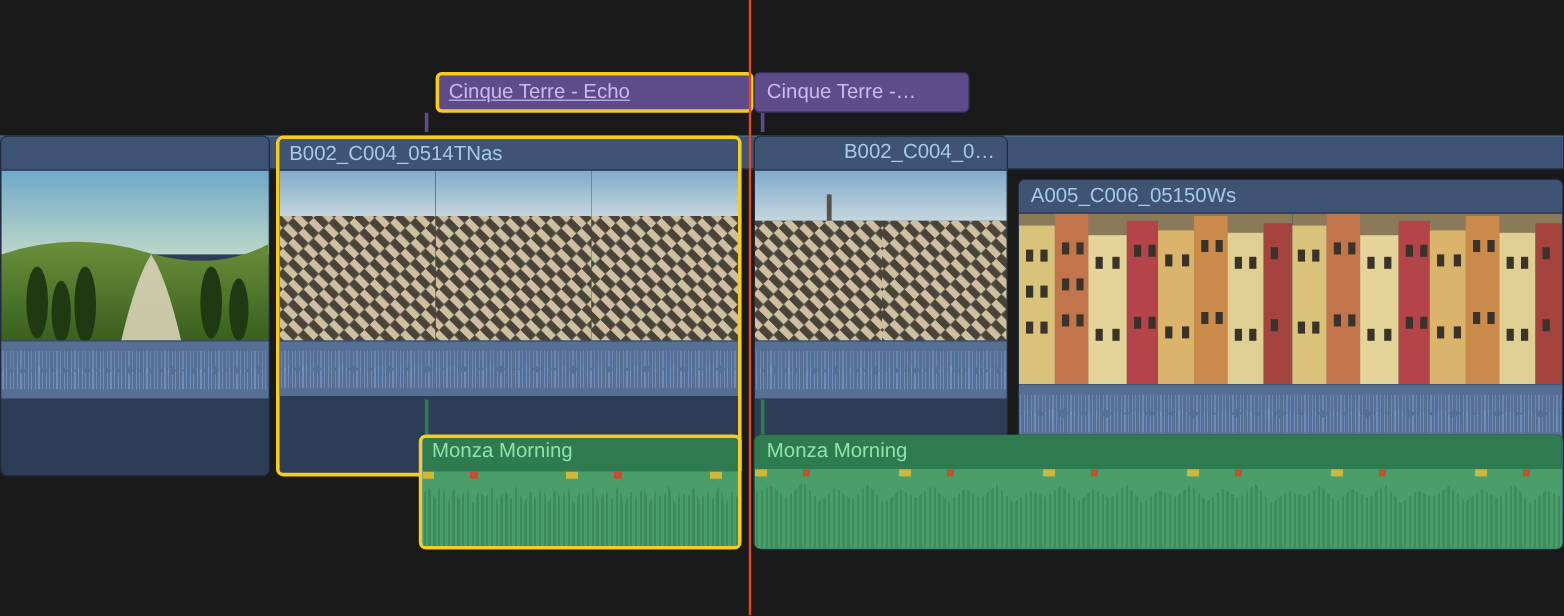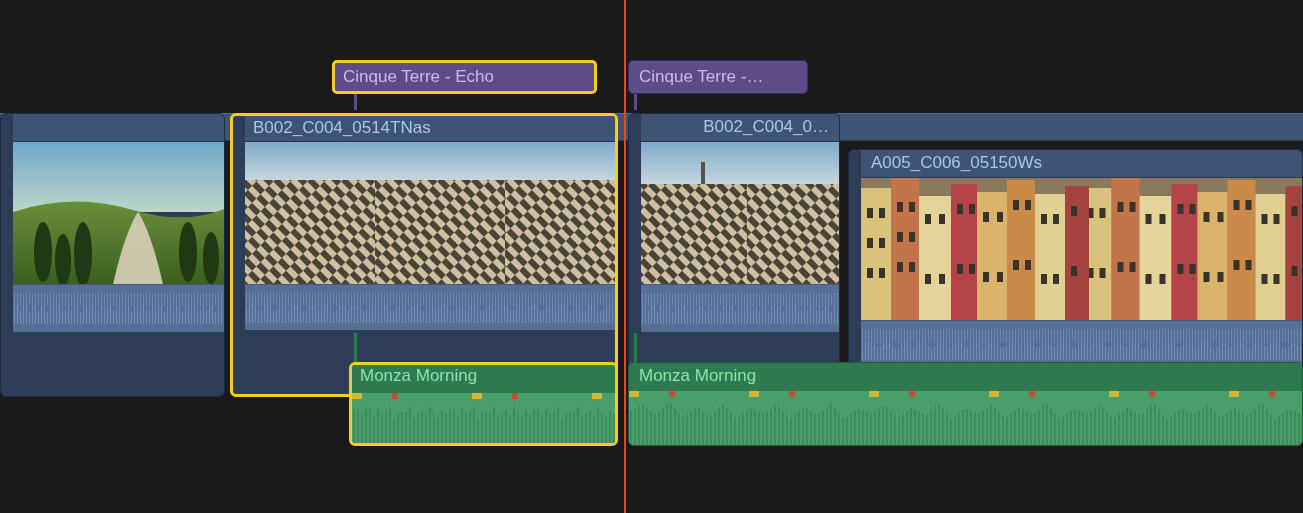--- a/index.html
+++ b/index.html
@@ -55,21 +55,20 @@
   }
 
   .video-clip {
     position: absolute;
     top: 113px;
     height: 284px;
     border-radius: 6px;
     overflow: hidden;
     background: #2d3d57;
     border: 1px solid #1f2b3f;
-    padding-left: 12px;
   }
   .video-clip.selected {
     border: 3px solid #f5cc1f;
   }
   .clip-header {
     height: 28px;
     background: #3f5374;
     color: #a7c8e8;
     padding: 3px 10px;
     white-space: nowrap;
@@ -129,21 +128,21 @@
   }
   .wave-shape.mirror {
     transform: translateY(-50%) scaleY(-1);
     opacity: 0.7;
   }
 
   
   .audio-clip {
     position: absolute;
     top: 362px;
-    height: 84px;
+    height: 96px;
     border-radius: 6px;
     overflow: hidden;
     background: #3b82f6;
     border: 1px solid #1f5a38;
   }
   .audio-clip.selected {
     border: 3px solid #f5cc1f;
   }
   .audio-header {
     height: 28px;
@@ -212,21 +211,21 @@
 
 </style>
 </head>
 <body>
 
 <div class="timeline">
 
   <div class="title-connector" style="left:354px; top:94px;"></div>
   <div class="title-connector" style="left:634px; top:94px;"></div>
 
-  <div class="title-clip selected" style="left:332px; width:265px; top:60px;">
+  <div class="title-clip selected" style="left:363px; width:265px; top:60px;text-decoration:underline;">
     <span>Cinque Terre - Echo</span>
   </div>
   <div class="title-clip" style="left:628px; width:180px; top:60px;">
     <span>Cinque Terre -…</span>
   </div>
 
   <div class="video-lane"></div>
 
   <div class="video-clip" style="left:0px; width:225px;">
     <div class="clip-header">

